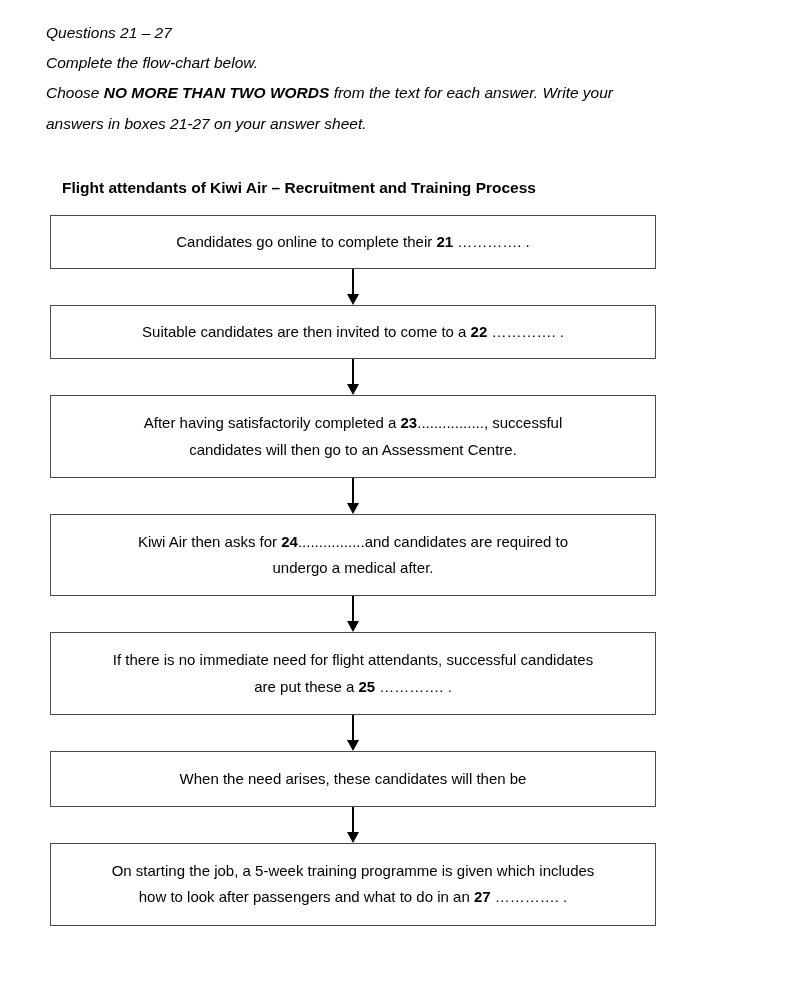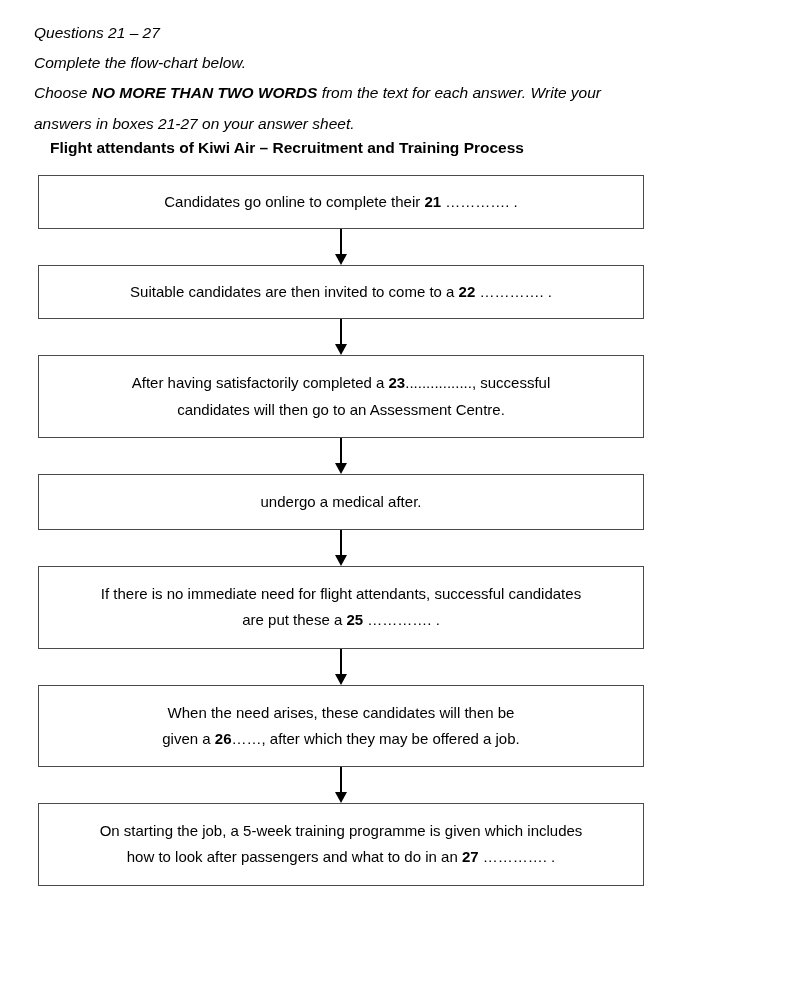--- a/index.html
+++ b/index.html
@@ -12,39 +12,40 @@
     height: 984px;
     font-family: "Liberation Sans", sans-serif;
     color: #000000;
     position: relative;
     overflow: hidden;
   }
   .page {
     width: 659px;
     height: 984px;
     box-sizing: border-box;
-    padding: 18px 20px 0 20px;
+    padding: 18px 20px 0 32px;
     position: relative;
   }
   .instructions {
     font-style: italic;
     font-size: 15.5px;
     line-height: 1.95;
     margin-left: 14px;
     margin-right: 6px;
   }
   .instructions .line {
     white-space: normal;
   }
   .instructions b {
     font-weight: bold;
   }
   .chart-title {
     font-weight: bold;
     font-size: 15.5px;
+    margin-top: 40px;
     margin-left: 30px;
     margin-bottom: 18px;
   }
   .flow {
     margin-left: 18px;
     width: 606px;
   }
   .node {
     border: 1px solid #4a4a4a;
     box-sizing: border-box;
@@ -120,37 +121,37 @@
         </div>
         <div class="node node-3">
           <span class="txt"><span>After having satisfactorily completed a </span><span class="bnum">23</span><span>................, successful</span></span>
           <span class="txt"><span>candidates will then go to an Assessment Centre.</span></span>
         </div>
         <div class="arrow">
           <div class="shaft"></div>
           <div class="head"></div>
         </div>
         <div class="node node-4">
+          <span class="txt"><span>Kiwi Air then asks for </span><span class="bnum">24</span><span>................and candidates are required to</span></span>
           <span class="txt"><span>undergo a medical after.</span></span>
         </div>
         <div class="arrow">
           <div class="shaft"></div>
           <div class="head"></div>
         </div>
         <div class="node node-5">
           <span class="txt"><span>If there is no immediate need for flight attendants, successful candidates</span></span>
           <span class="txt"><span>are put these a </span><span class="bnum">25</span><span> …………. .</span></span>
         </div>
         <div class="arrow">
           <div class="shaft"></div>
           <div class="head"></div>
         </div>
         <div class="node node-6">
           <span class="txt"><span>When the need arises, these candidates will then be</span></span>
-          <span class="txt"><span>given a </span><span class="bnum">26</span><span>……, after which they may be offered a job.</span></span>
         </div>
         <div class="arrow">
           <div class="shaft"></div>
           <div class="head"></div>
         </div>
         <div class="node node-7">
           <span class="txt"><span>On starting the job, a 5-week training programme is given which includes</span></span>
           <span class="txt"><span>how to look after passengers and what to do in an </span><span class="bnum">27</span><span> …………. .</span></span>
         </div>
       </div>

